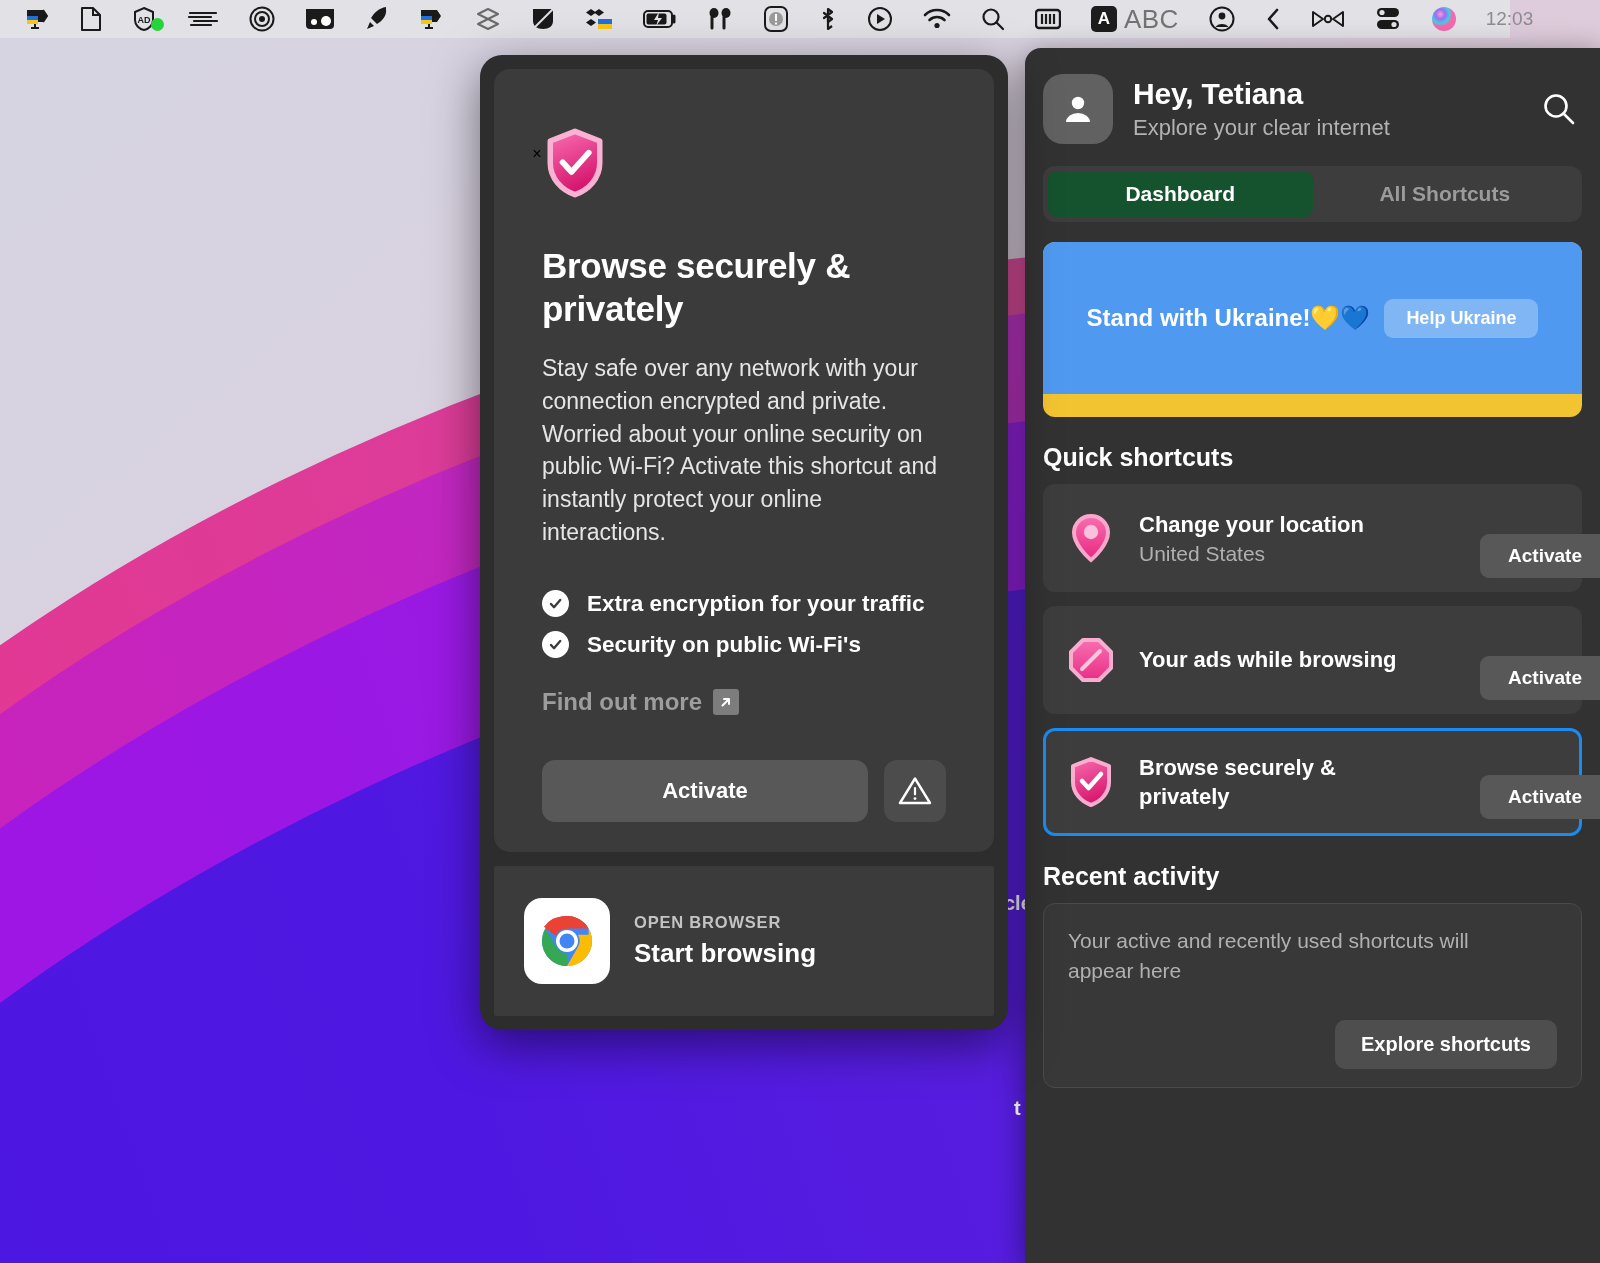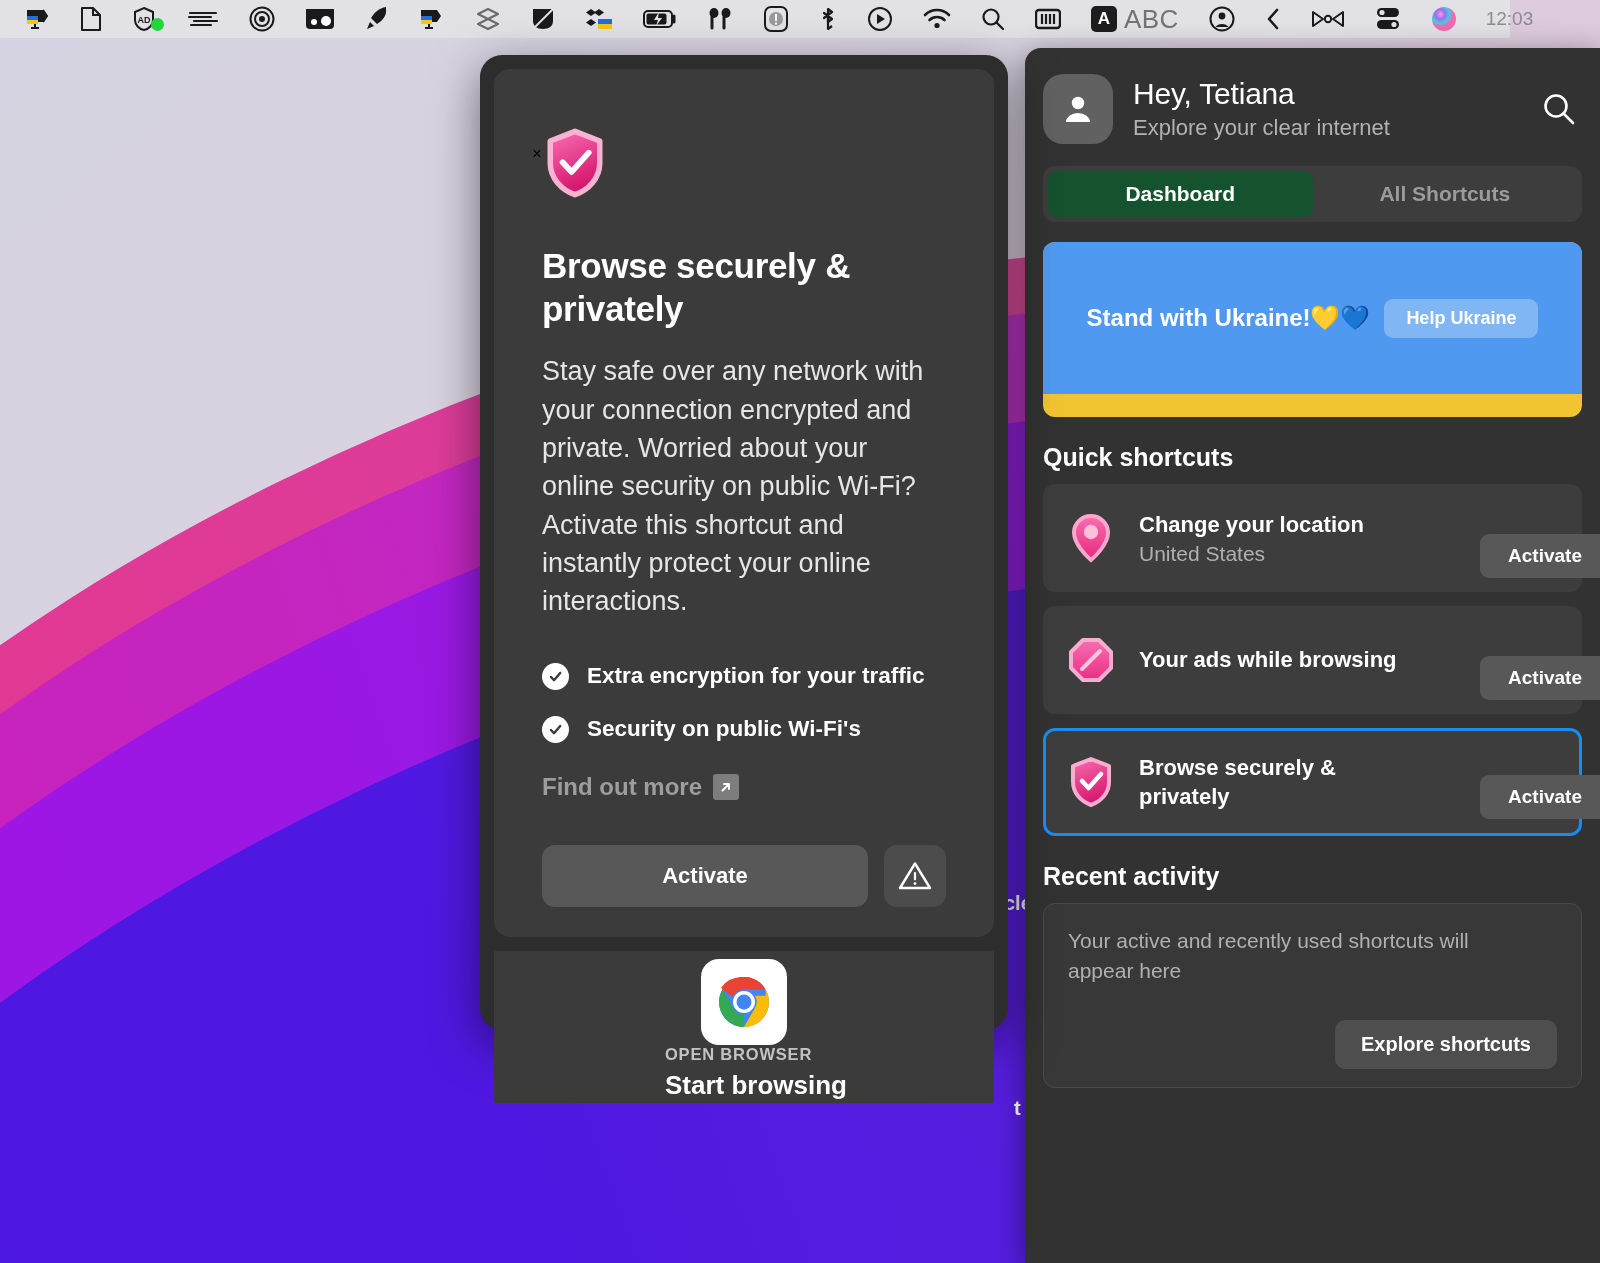--- a/index.html
+++ b/index.html
@@ -87,21 +87,21 @@
     z-index:70; overflow:hidden;
     box-shadow:0 6px 30px rgba(0,0,0,0.45);
   }
 
   .dash-header{ display:flex; align-items:center; padding:26px 18px 0 18px; }
   .avatar{
     width:70px;height:70px;border-radius:20px;background:#616161;
     display:flex;align-items:center;justify-content:center;flex:0 0 auto;
   }
   .hdr-text{ margin-left:20px; flex:1; }
-  .hdr-greeting{ font-size:30px; font-weight:400; color:#fff; letter-spacing:-0.2px; }
+  .hdr-greeting{ font-size:30px; font-weight:700; color:#fff; letter-spacing:-0.2px; }
   .hdr-sub{ font-size:22px; color:#b2b2b2; margin-top:4px; }
   .search-btn{ width:46px;height:46px;display:flex;align-items:center;justify-content:center;flex:0 0 auto; }
 
   .tabs{
     margin:22px 18px 0 18px; height:56px; background:#3d3d3d; border-radius:12px;
     display:flex; align-items:center; padding:5px;
   }
   .tab{
     flex:1; height:46px; border-radius:9px; display:flex; align-items:center; justify-content:center;
     font-size:21px; font-weight:700; color:#9b9b9b;
@@ -167,23 +167,23 @@
   .modal-main{
     background:#3b3b3b; border-radius:16px; flex:1;
     padding:58px 48px 30px 48px; position:relative;
   }
   .m-shield{ margin-bottom:42px; }
   .m-title{
     font-size:35px; font-weight:700; color:#fff; line-height:1.22;
     letter-spacing:-0.3px; max-width:330px;
   }
   .m-desc{
-    font-size:27px; color:#e6e6e6; line-height:1.42; margin-top:22px; max-width:405px;
-  }
-  .m-checks{ margin-top:42px; display:flex; flex-direction:column; gap:26px; }
+    font-size:23px; color:#e6e6e6; line-height:1.42; margin-top:22px; max-width:405px;
+  }
+  .m-checks{ margin-top:42px; display:flex; flex-direction:column; gap:14px; }
   .m-check{ display:flex; align-items:center; gap:18px; }
   .check-circle{
     width:27px;height:27px;border-radius:50%;background:#fff;flex:0 0 auto;
     display:flex;align-items:center;justify-content:center;
   }
   .check-label{ font-size:22.5px; font-weight:700; color:#fff; }
   .find-more{
     margin-top:30px; display:inline-flex; align-items:center; gap:11px;
     font-size:24px; font-weight:700; color:#9d9d9d;
   }
@@ -196,21 +196,21 @@
     flex:1; height:62px; background:#585858; border-radius:13px;
     display:flex; align-items:center; justify-content:center;
     color:#fff; font-size:22px; font-weight:700;
   }
   .m-warn{
     width:62px; height:62px; background:#4c4c4c; border-radius:13px;
     display:flex; align-items:center; justify-content:center; flex:0 0 auto;
   }
   .modal-footer{
     margin-top:14px; background:#3b3b3b; border-radius:2px; height:152px;
-    display:flex; align-items:center; padding:8px 30px;flex-direction:column;
+    display:flex; align-items:center; padding:8px 30px;
   }
   .chrome-tile{
     width:86px;height:86px;background:#fff;border-radius:18px;flex:0 0 auto;
     display:flex;align-items:center;justify-content:center;
   }
   .ft-text{ margin-left:24px; }
   .ft-label{ font-size:16.5px; font-weight:700; color:#c3c3c3; letter-spacing:0.8px; }
   .ft-title{ font-size:26px; font-weight:700; color:#fff; margin-top:6px; }
 </style>
 </head>

